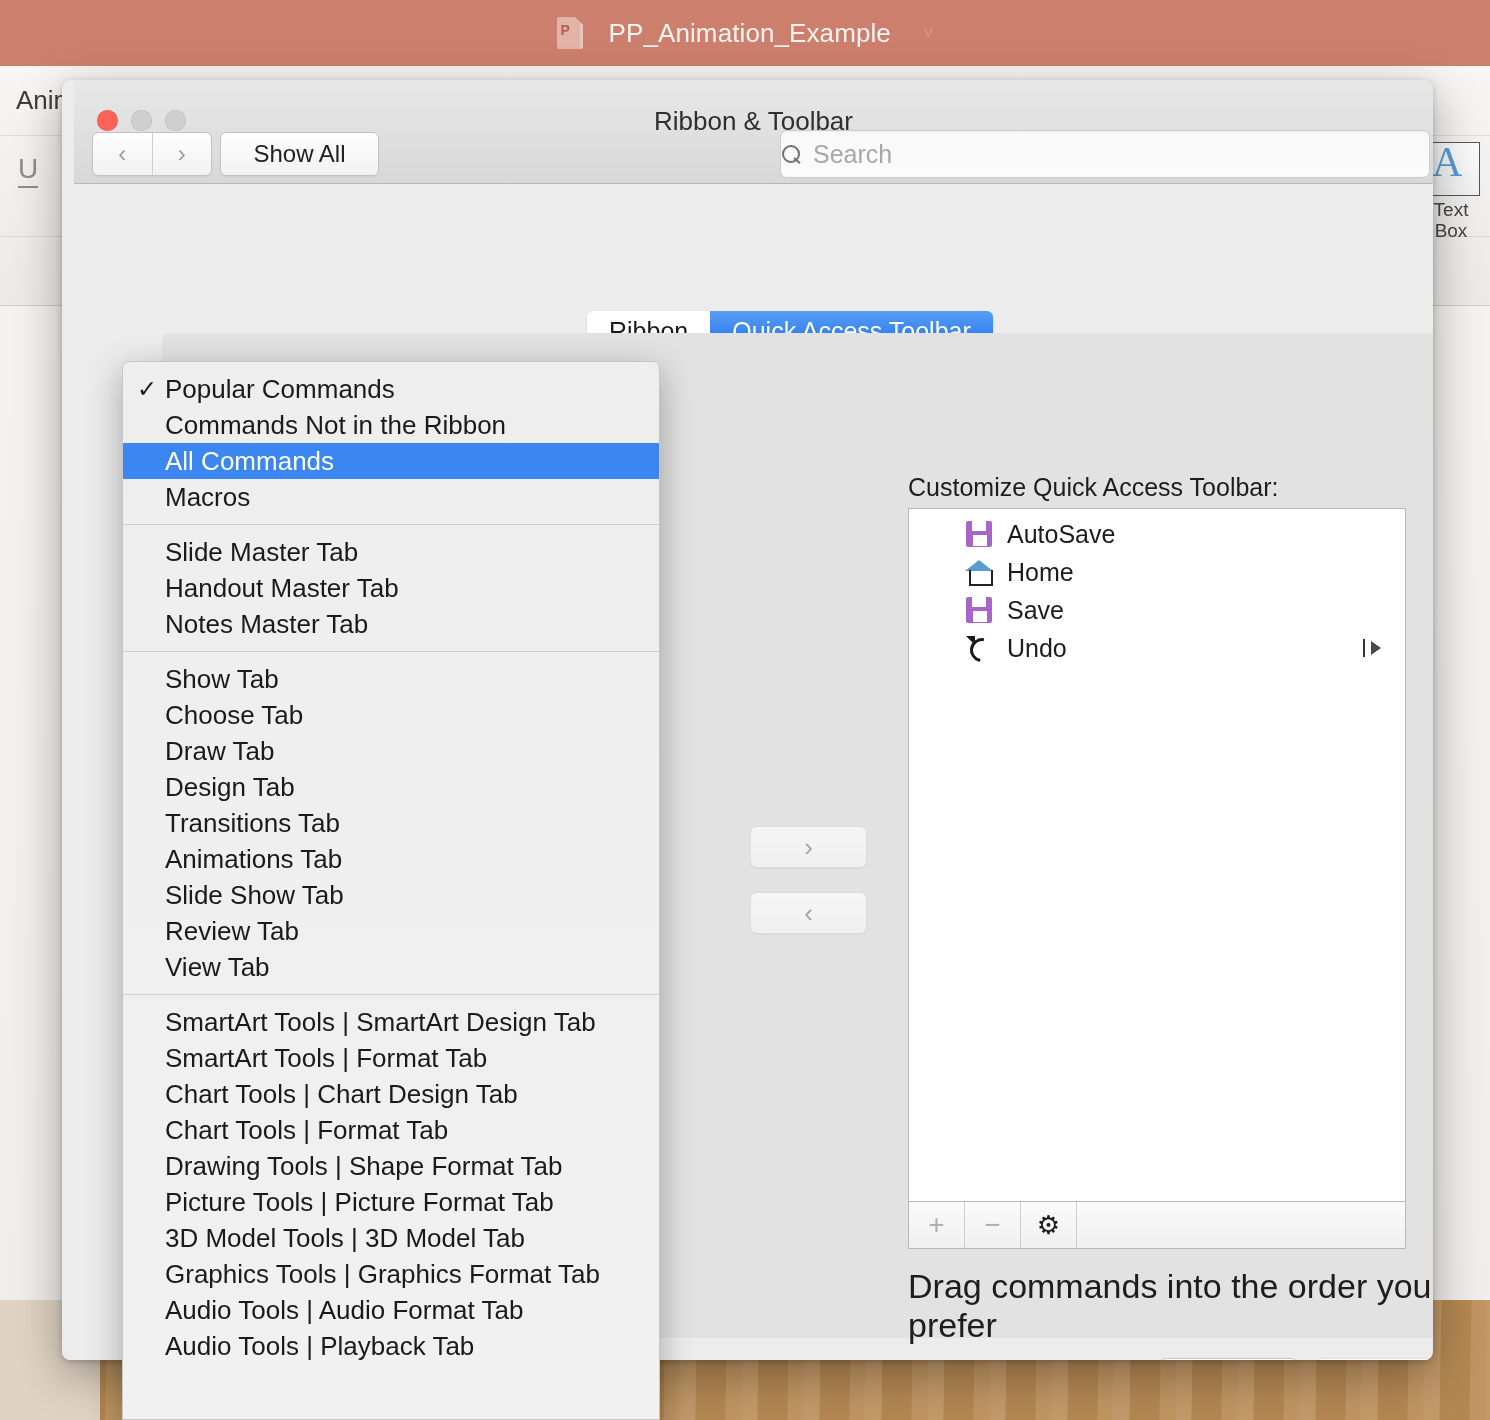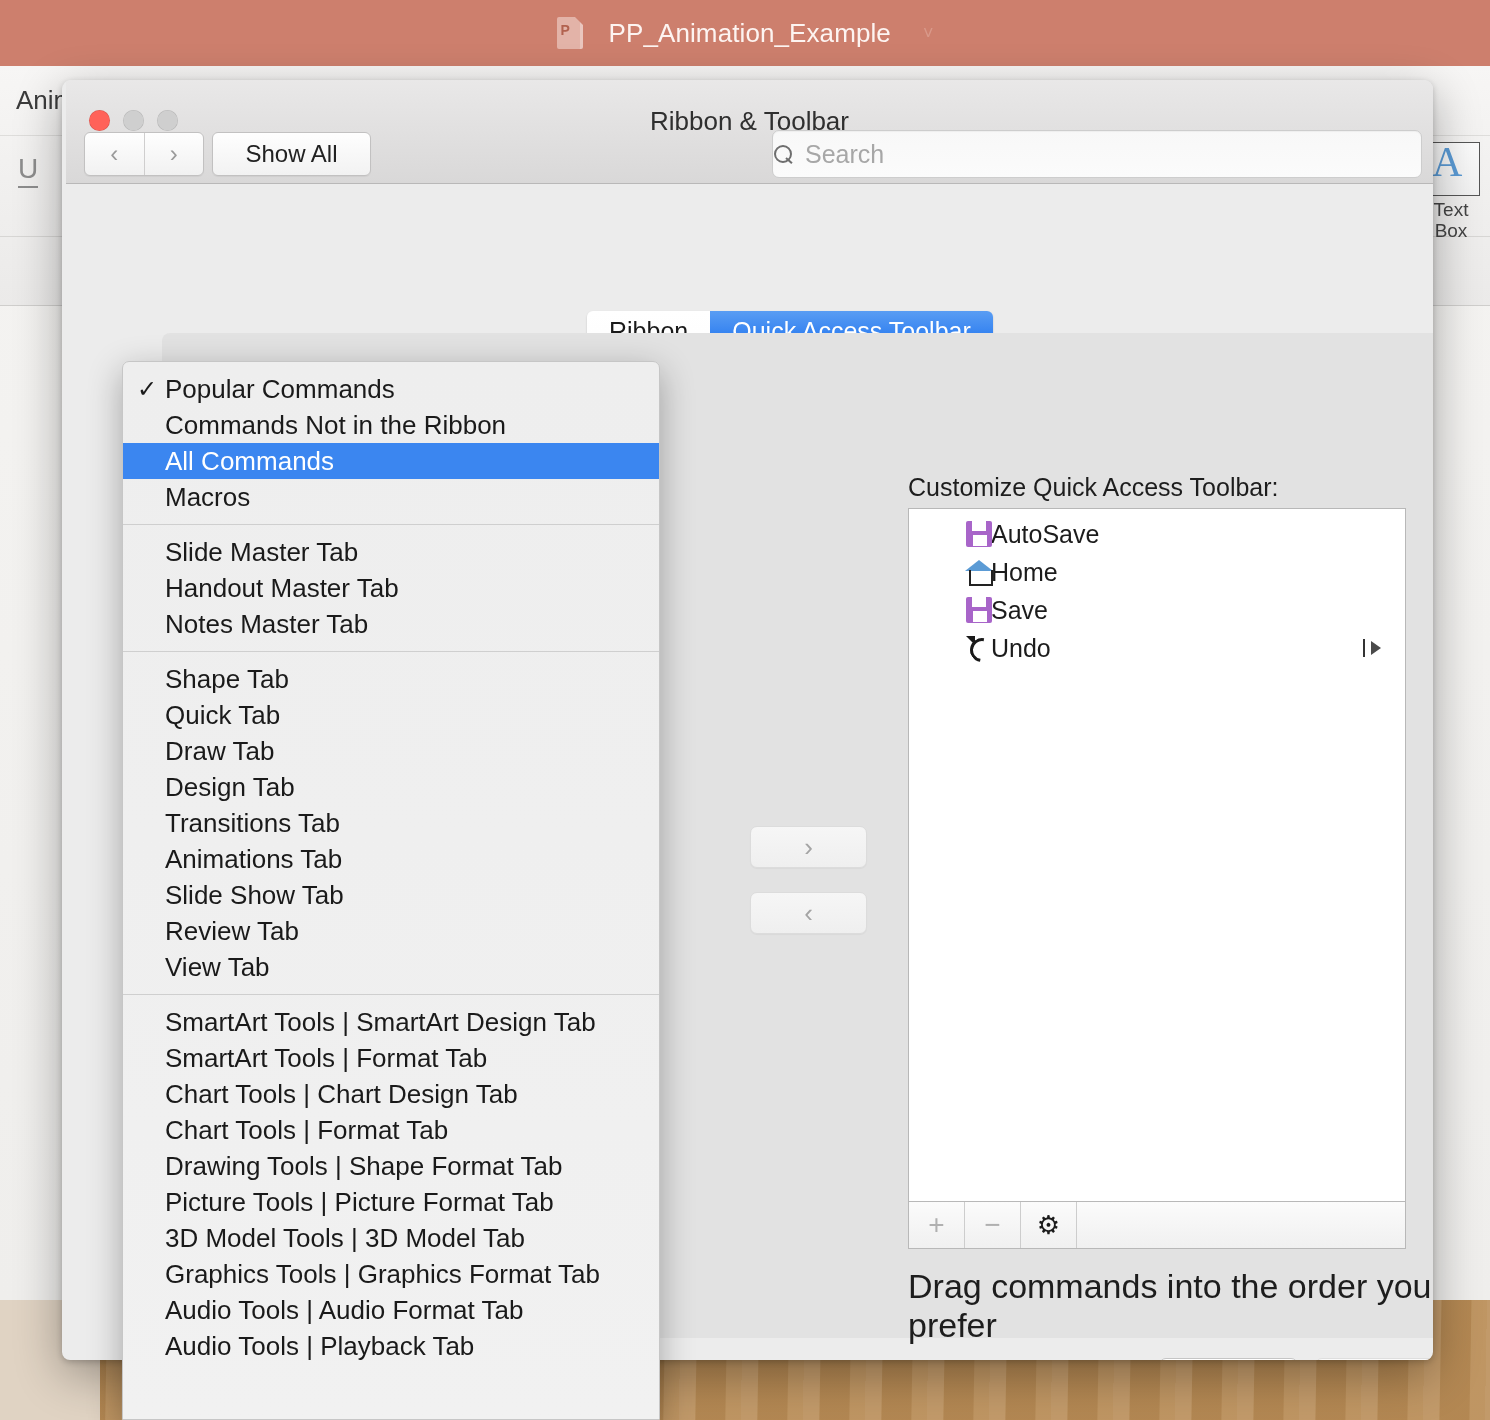--- a/index.html
+++ b/index.html
@@ -124,21 +124,21 @@
 
   
   #prefs-dialog{
     position:absolute; left:62px; top:80px; width:1371px; height:1280px;
     background:#ececec;
     border-radius:9px 9px 8px 8px;
     box-shadow:0 14px 48px rgba(0,0,0,.33), 0 2px 6px rgba(0,0,0,.20);
     overflow:hidden;
   }
   #prefs-titlebar{
-    position:absolute; left:4px; top:0; right:0; height:104px;
+    position:absolute; left:12px; top:0; right:0; height:104px;
     background:linear-gradient(180deg,#e9e8e8 0%,#d9d8d8 100%);
     border-bottom:1px solid #b9b8b8;
   }
   .traffic{
     position:absolute; top:30px; width:21px; height:21px; border-radius:50%;
   }
   .traffic.close { left:23px; background:#ff6259; box-shadow:inset 0 0 0 .5px rgba(0,0,0,.16); }
   .traffic.min   { left:57px; background:#cfcfcf; box-shadow:inset 0 0 0 .5px rgba(0,0,0,.12); }
   .traffic.zoom  { left:91px; background:#cfcfcf; box-shadow:inset 0 0 0 .5px rgba(0,0,0,.12); }
   #prefs-title{
@@ -225,21 +225,21 @@
   
   #qat-label{
     position:absolute; left:746px; top:140px;
     font-size:25px; color:#1d1d1d;
   }
   #qat-list{
     position:absolute; left:746px; top:175px; width:498px; height:694px;
     background:#fff; border:1px solid #b8b8b8;
   }
   .qat-row{
-    height:38px; display:flex; align-items:center; padding-left:40px;
+    height:38px; display:flex; align-items:center; padding-left:56px;
     position:relative;
   }
   .qat-icon{
     position:absolute; left:56px; width:28px; height:28px;
     display:flex; align-items:center; justify-content:center;
   }
   .qat-text{ margin-left:42px; font-size:25px; color:#1c1c1c; }
   .qat-disclosure{
     position:absolute; right:24px; top:50%; transform:translateY(-50%);
     display:flex; align-items:center; gap:6px;
@@ -516,24 +516,24 @@
   <div class="menu-item">
     <span>Handout Master Tab</span>
   </div>
   <div class="menu-item">
     <span>Notes Master Tab</span>
   </div>
 
   <div class="menu-sep"></div>
 
   <div class="menu-item">
-    <span>Shape Tab</span>
-  </div>
-  <div class="menu-item">
-    <span>Quick Tab</span>
+    <span>Show Tab</span>
+  </div>
+  <div class="menu-item">
+    <span>Choose Tab</span>
   </div>
   <div class="menu-item">
     <span>Draw Tab</span>
   </div>
   <div class="menu-item">
     <span>Design Tab</span>
   </div>
   <div class="menu-item">
     <span>Transitions Tab</span>
   </div>

